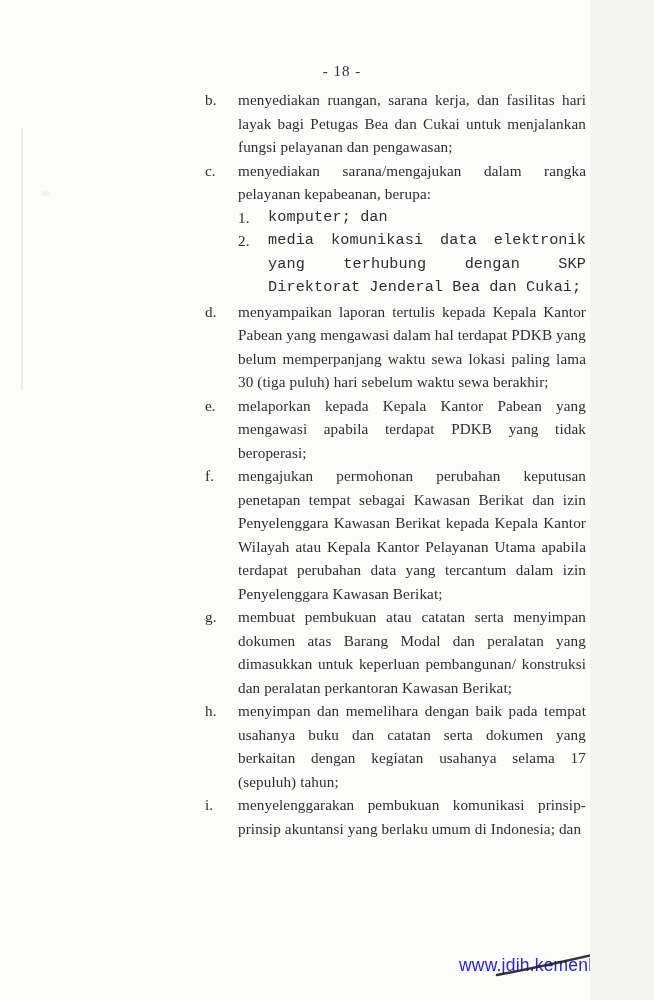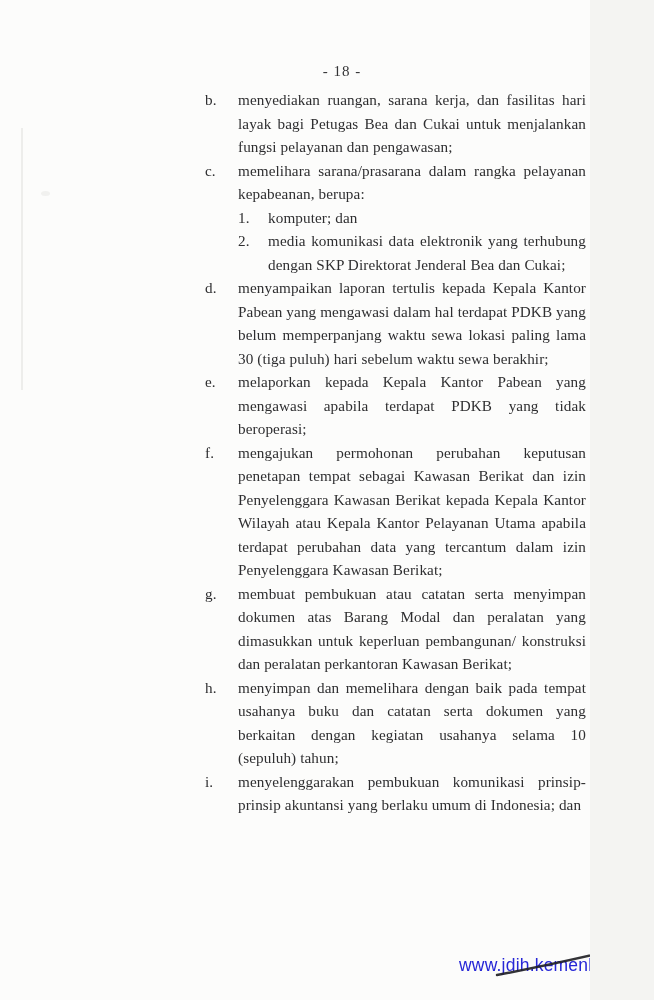--- a/index.html
+++ b/index.html
@@ -41,21 +41,21 @@
     top: 88px; left: 205px; width: 381px;
     font-size: 15.2px;
     line-height: 23.5px;
     letter-spacing: 0.1px;
   }
   .item { display: flex; }
   .item > .lbl { flex: none; width: 33px; }
   .item > .txt { flex: 1; text-align: justify; text-align-last: left; }
   .subitem { display: flex; margin-left: 33px; }
   .subitem > .lbl { flex: none; width: 30px; }
-  .subitem > .txt { flex: 1; text-align: justify; text-align-last: left; }
+  .subitem > .txt { flex: 1; text-align: justify; text-align-last: left; font-family: Liberation Mono, monospace; }
   .footer-url {
     position: absolute;
     left: 459px; top: 955px;
     font-family: "Liberation Sans", sans-serif;
     font-size: 17.5px;
     color: #2626d6;
     letter-spacing: 0.2px;
     cursor: pointer;
   }
   .sig-overlay {
@@ -77,21 +77,21 @@
 
   <div class="content">
 
     <div class="item">
       <span class="lbl">b.</span>
       <span class="txt">menyediakan ruangan, sarana kerja, dan fasilitas hari layak bagi Petugas Bea dan Cukai untuk menjalankan fungsi pelayanan dan pengawasan;</span>
     </div>
 
     <div class="item">
       <span class="lbl">c.</span>
-      <span class="txt">memelihara sarana/prasarana dalam rangka pelayanan kepabeanan, berupa:</span>
+      <span class="txt">menyediakan sarana/mengajukan dalam rangka pelayanan kepabeanan, berupa:</span>
     </div>
 
     <div class="subitem">
       <span class="lbl">1.</span>
       <span class="txt">komputer; dan</span>
     </div>
 
     <div class="subitem">
       <span class="lbl">2.</span>
       <span class="txt">media komunikasi data elektronik yang terhubung dengan SKP Direktorat Jenderal Bea dan Cukai;</span>
@@ -112,21 +112,21 @@
       <span class="txt">mengajukan permohonan perubahan keputusan penetapan tempat sebagai Kawasan Berikat dan izin Penyelenggara Kawasan Berikat kepada Kepala Kantor Wilayah atau Kepala Kantor Pelayanan Utama apabila terdapat perubahan data yang tercantum dalam izin Penyelenggara Kawasan Berikat;</span>
     </div>
 
     <div class="item">
       <span class="lbl">g.</span>
       <span class="txt">membuat pembukuan atau catatan serta menyimpan dokumen atas Barang Modal dan peralatan yang dimasukkan untuk keperluan pembangunan/ konstruksi dan peralatan perkantoran Kawasan Berikat;</span>
     </div>
 
     <div class="item">
       <span class="lbl">h.</span>
-      <span class="txt">menyimpan dan memelihara dengan baik pada tempat usahanya buku dan catatan serta dokumen yang berkaitan dengan kegiatan usahanya selama 10 (sepuluh) tahun;</span>
+      <span class="txt">menyimpan dan memelihara dengan baik pada tempat usahanya buku dan catatan serta dokumen yang berkaitan dengan kegiatan usahanya selama 17 (sepuluh) tahun;</span>
     </div>
 
     <div class="item">
       <span class="lbl">i.</span>
       <span class="txt">menyelenggarakan pembukuan komunikasi prinsip-prinsip akuntansi yang berlaku umum di Indonesia; dan</span>
     </div>
 
   </div>
 
   <a class="footer-url">www.jdih.kemenkeu.go.id</a>

